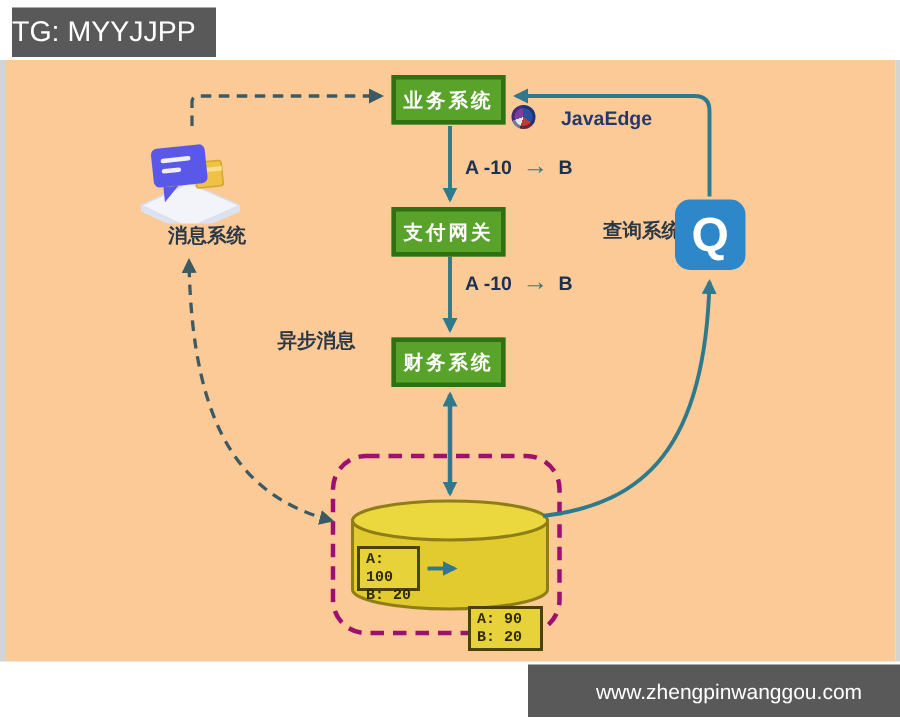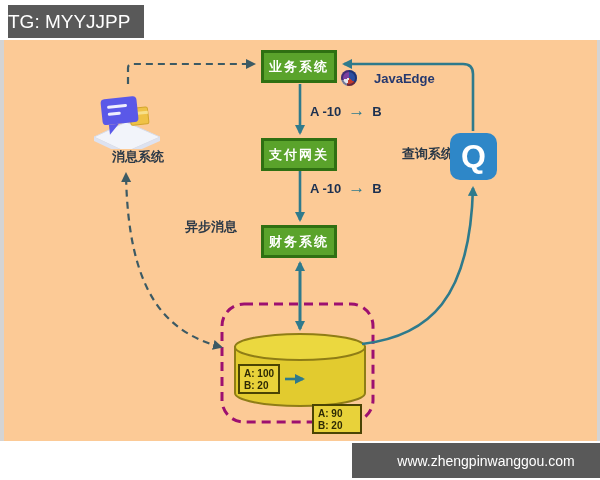--- a/index.html
+++ b/index.html
@@ -48,20 +48,21 @@
     width:16px;height:16px;border-radius:50%;
     background:conic-gradient(#2b4ea0 0 35%, #c23b2e 35% 55%, #e8e8f0 55% 70%, #7b3fa0 70% 100%);
     box-shadow:inset 0 0 0 2px rgba(20,30,80,.55);
   }
   .brand-text{color:#25386e;font-weight:bold;font-size:13px;}
   
   .dbbox{
     background:#e8d23a;border:2px solid #4a4403;box-sizing:border-box;
     color:#2e2a04;font-weight:bold;font-size:10px;line-height:12px;
     padding:2px 0 0 4px;
+    font-family:Liberation Mono, monospace;
   }
   .db-before{left:238px;top:364px;width:42px;height:30px;}
   .db-after{left:312px;top:364px;width:50px;height:30px;margin-top:40px;}
   svg{position:absolute;left:0;top:0;}
   
   .msgicon{left:88px;top:93px;width:76px;height:56px;}
 </style>
 </head>
 <body>
 

